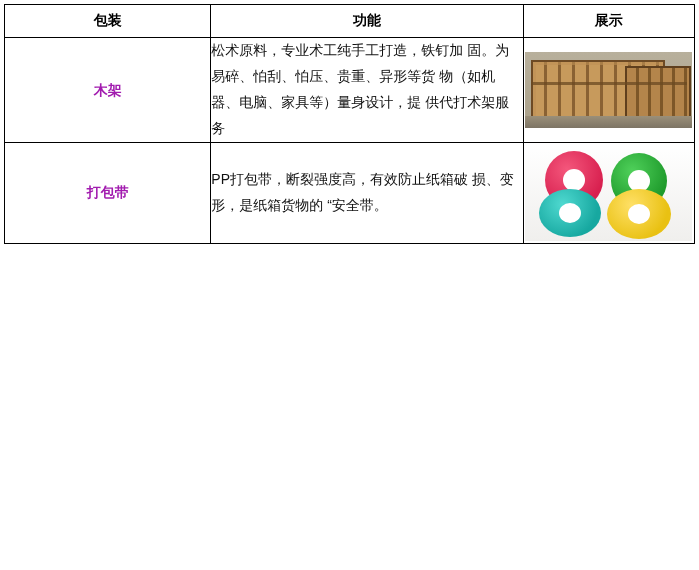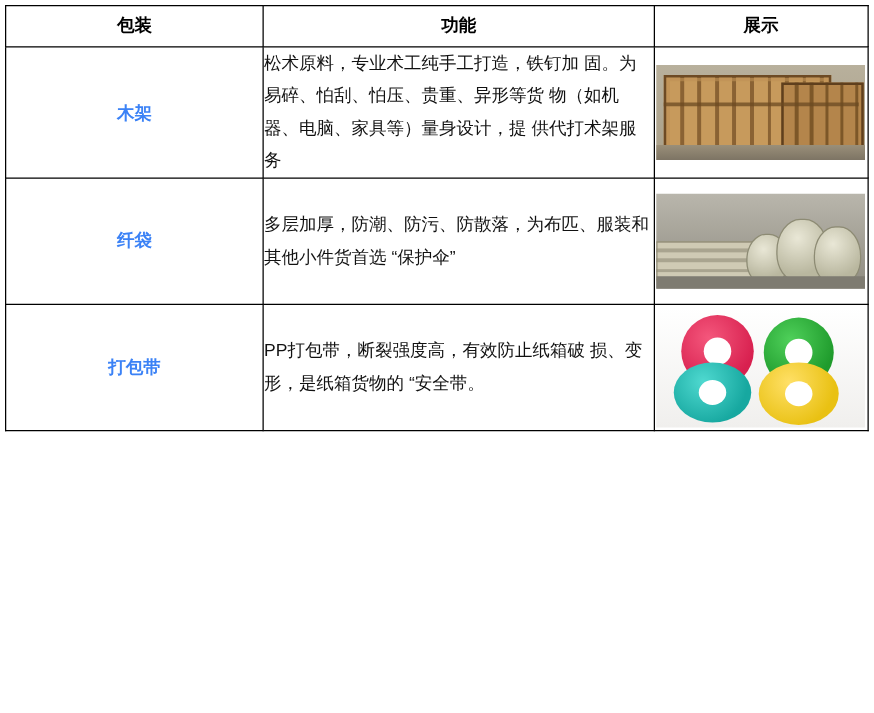--- a/index.html
+++ b/index.html
@@ -42,21 +42,21 @@
     height: 32px;
     font-size: 14px;
     font-weight: bold;
     text-align: center;
     color: #000;
   }
   td.name-cell {
     text-align: center;
     font-size: 14px;
     font-weight: bold;
-    color: #3b82f6;
+    color: #a21caf;
     padding: 6px 8px;
     line-height: 1.6;
   }
   td.func-cell {
     font-size: 14px;
     line-height: 1.85;
     padding: 10px 12px 10px 12px;
     text-align: left;
     color: #111;
   }
@@ -211,33 +211,20 @@
           <div class="demo-img img-wood">
             <div class="plankbox"></div>
             <div class="plankbox2"></div>
             <div class="band"></div>
             <div class="floor"></div>
           </div>
         </td>
       </tr>
 
 
-      <tr>
-        <td class="name-cell">纤袋</td>
-        <td class="func-cell">多层加厚，防潮、防污、防散落，为布匹、服装和其他小件货首选 “保护伞”</td>
-        <td class="demo-cell">
-          <div class="demo-img img-bags">
-            <div class="pallet"></div>
-            <div class="bag g3"></div>
-            <div class="bag g1"></div>
-            <div class="bag g2"></div>
-            <div class="floor2"></div>
-          </div>
-        </td>
-      </tr>
 
       <tr>
         <td class="name-cell">打包带</td>
         <td class="func-cell">PP打包带，断裂强度高，有效防止纸箱破 损、变形，是纸箱货物的 “安全带。</td>
         <td class="demo-cell">
           <div class="demo-img img-reels">
             <div class="reel r-red">
                 <div class="hole"></div>
               </div>
             <div class="reel r-green">

